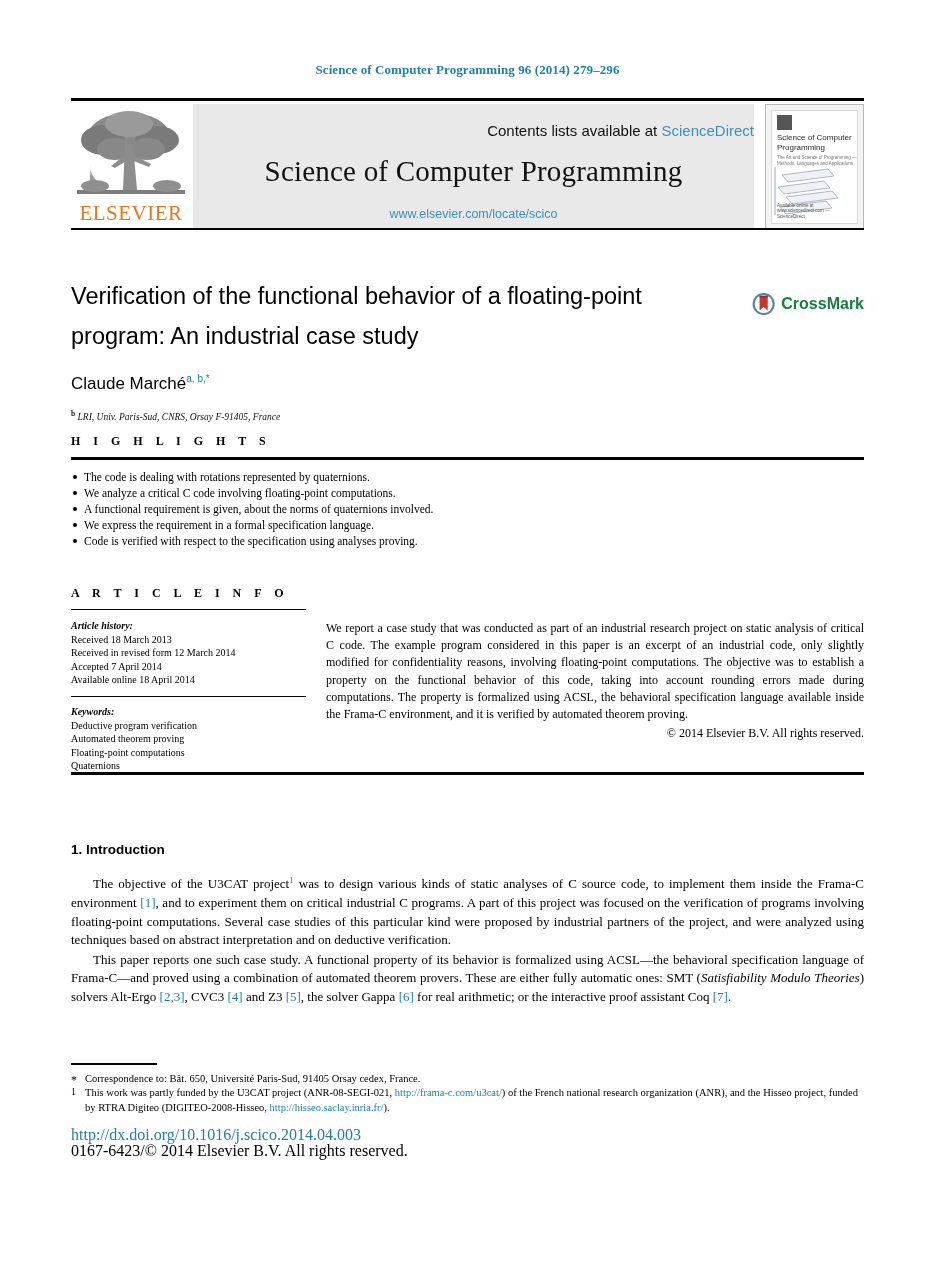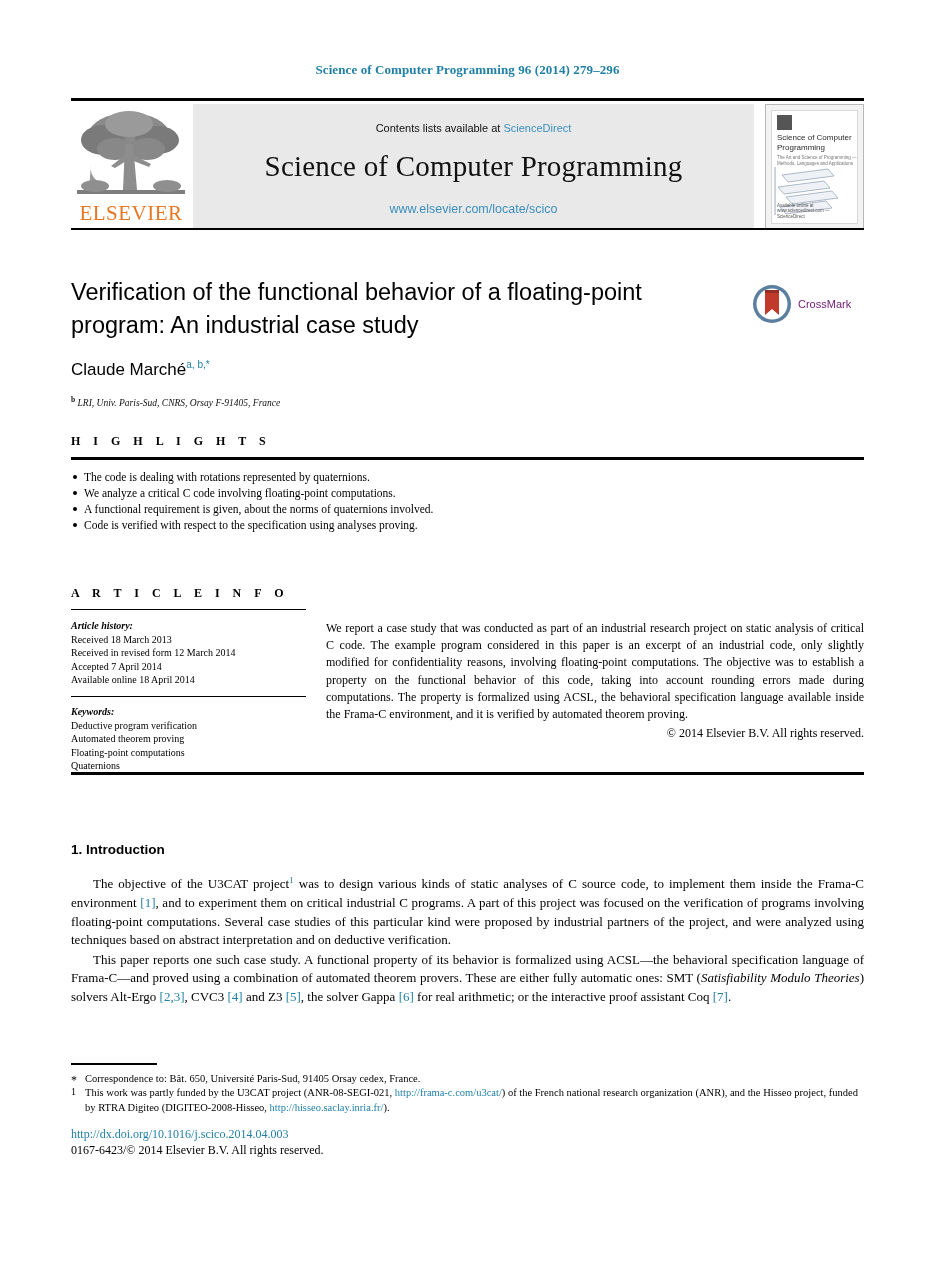--- a/index.html
+++ b/index.html
@@ -76,22 +76,23 @@
     left: 122px;
     top: 6px;
     width: 561px;
     height: 124px;
     background: #e9e9e9;
     text-align: center;
   }
   .contents-line {
     margin-top: 18px;
     font-family: "Liberation Sans", sans-serif;
-    font-size: 11px;
+    font-size: 15px;
     color: #111;
+    text-align: right;
   }
   .contents-line .sd {
     color: #3a8fbf;
   }
   .journal-title {
     margin-top: 16px;
     font-family: "Liberation Serif", serif;
     font-size: 29px;
     color: #111;
     letter-spacing: 0.2px;
@@ -168,21 +169,21 @@
   
   .title-block {
     position: absolute;
     top: 276px;
     left: 71px;
     width: 793px;
   }
   .art-title {
     font-family: "Liberation Sans", sans-serif;
     font-size: 23.5px;
-    line-height: 33px;
+    line-height: 40px;
     font-weight: normal;
     color: #000;
     margin: 0;
     width: 600px;
   }
   .authors {
     margin-top: 17px;
     font-family: "Liberation Sans", sans-serif;
     font-size: 17px;
     color: #000;
@@ -210,23 +211,23 @@
     right: 0;
     top: 6px;
     width: 112px;
     height: 44px;
     display: flex;
     align-items: center;
     gap: 6px;
   }
   .crossmark-label {
     font-family: "Liberation Sans", sans-serif;
-    font-weight: normal;
-    font-size: 11px;
-    color: #701a75;
+    font-weight: bold;
+    font-size: 16px;
+    color: #15803d;
   }
 
   
   .hrule-thick {
     height: 2.5px;
     background: #000;
     width: 100%;
   }
   .hrule-thin {
     height: 1px;
@@ -395,21 +396,21 @@
   }
   .fn-mark.star { top: 1px; font-size: 12px; }
 
   
   .doi-block {
     position: absolute;
     top: 1127px;
     left: 71px;
     width: 500px;
     font-family: "Liberation Serif", serif;
-    font-size: 12px;
+    font-size: 16px;
     line-height: 15.5px;
   }
   .doi-link { color: #1f7fa6; }
 </style>
 </head>
 <body>
 
 <div class="page">
 
   <div class="running-head">Science of Computer Programming 96 (2014) 279–296</div>
@@ -487,20 +488,21 @@
     </div>
   </div>
 
   <div class="highlights">
     <div class="sec-caps">H I G H L I G H T S</div>
     <div class="hrule-thick"></div>
     <ul class="hl-list">
       <li>The code is dealing with rotations represented by quaternions.</li>
       <li>We analyze a critical C code involving floating-point computations.</li>
       <li>A functional requirement is given, about the norms of quaternions involved.</li>
+      <li>We express the requirement in a formal specification language.</li>
       <li>Code is verified with respect to the specification using analyses proving.</li>
     </ul>
   </div>
 
   <div class="info-abstract">
     <div class="ia-head">
       <div class="ia-col-left">
         <div class="sec-caps">A R T I C L E    I N F O</div>
         <div class="hrule-thin"></div>
       </div>

